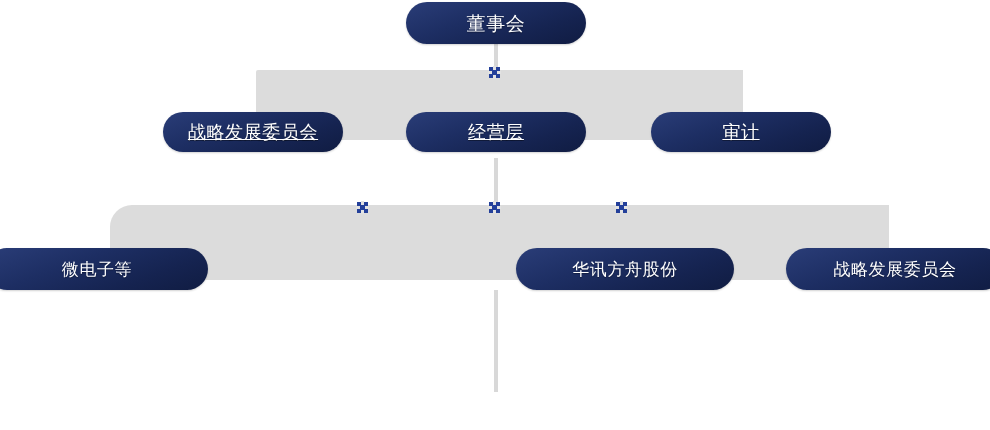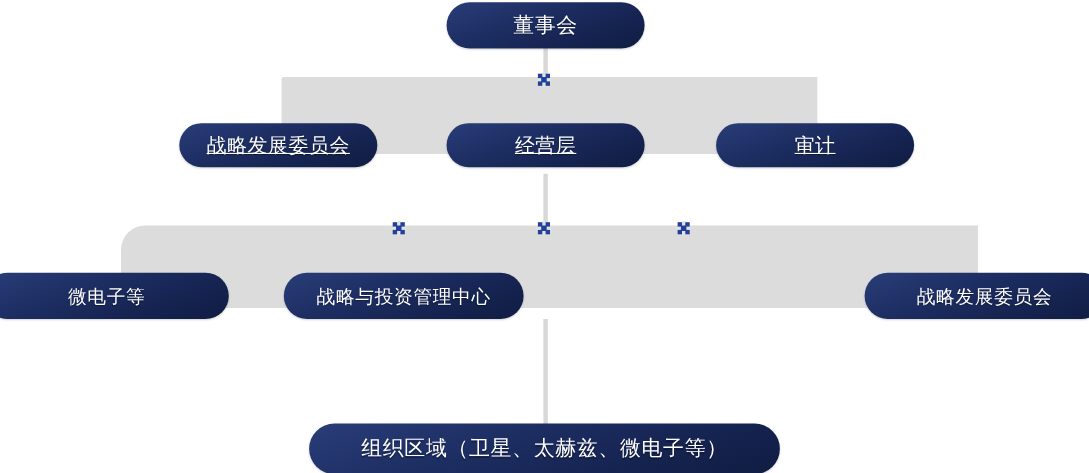--- a/index.html
+++ b/index.html
@@ -160,24 +160,21 @@
   <div class="box r2 box-mgmt">
     <span>经营层</span>
   </div>
   <div class="box r2 box-audit">
     <span>审计</span>
   </div>
 
   <div class="box r3 box-func">
     <span>微电子等</span>
   </div>
-  <div class="box r3 box-sim">
-    <span>战略与投资管理中心</span>
+  <div class="box r3 box-hx">
+    <span>华讯方舟股份</span>
   </div>
   <div class="box r3 box-ops">
     <span>战略发展委员会</span>
   </div>
 
-  <div class="box r4 box-region">
-    <span>组织区域（卫星、太赫兹、微电子等）</span>
-  </div>
 
 </div>
 
 </body></html>

